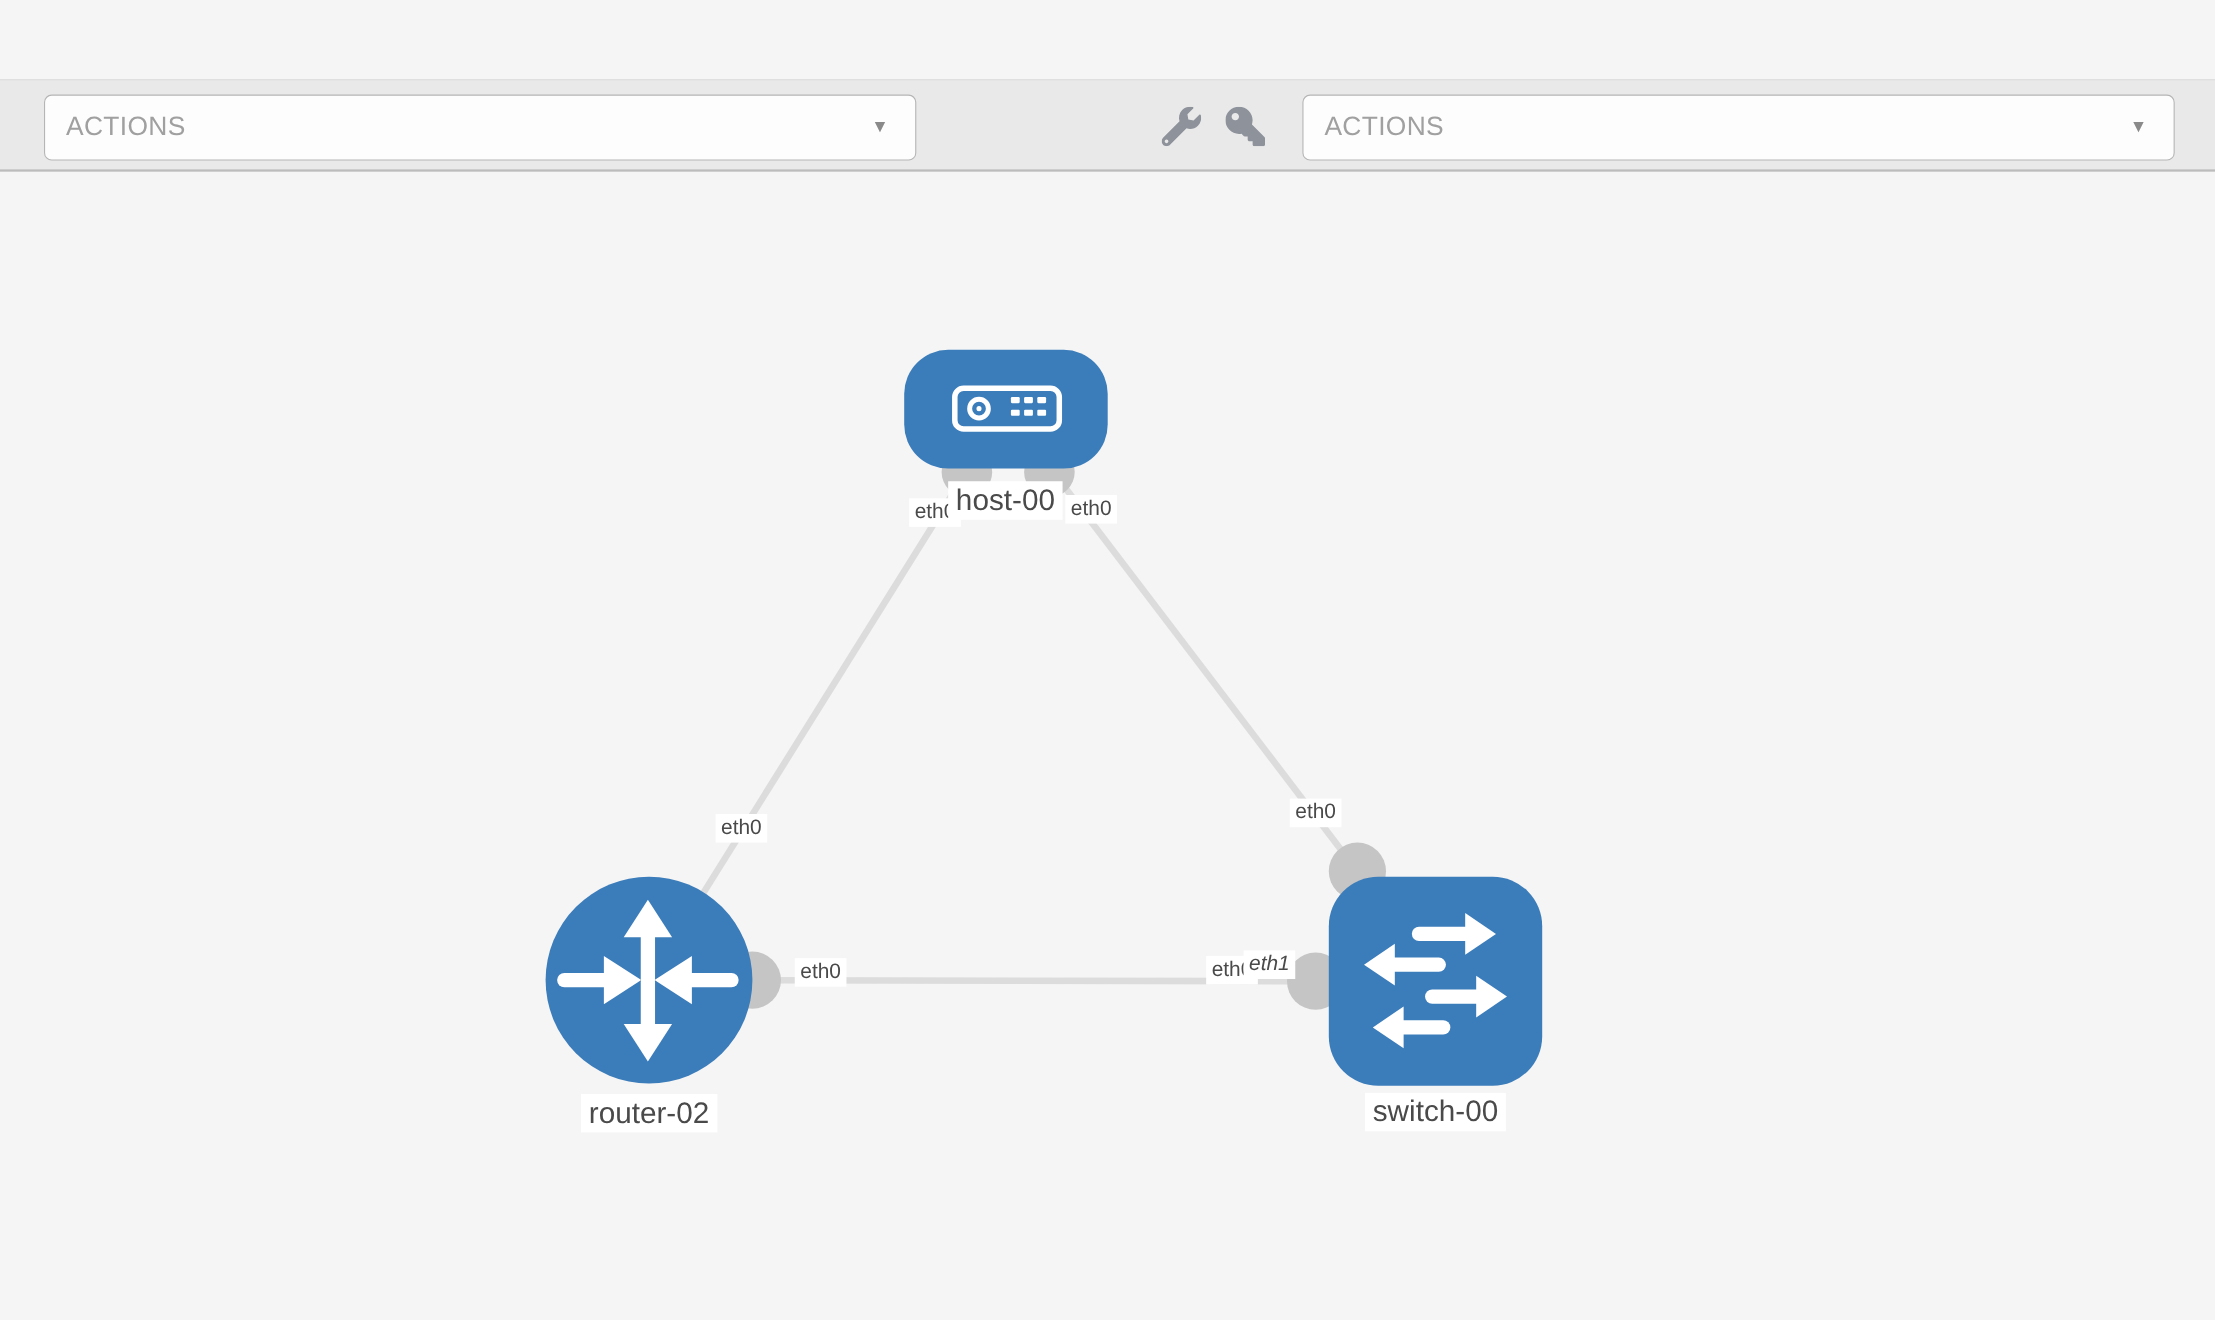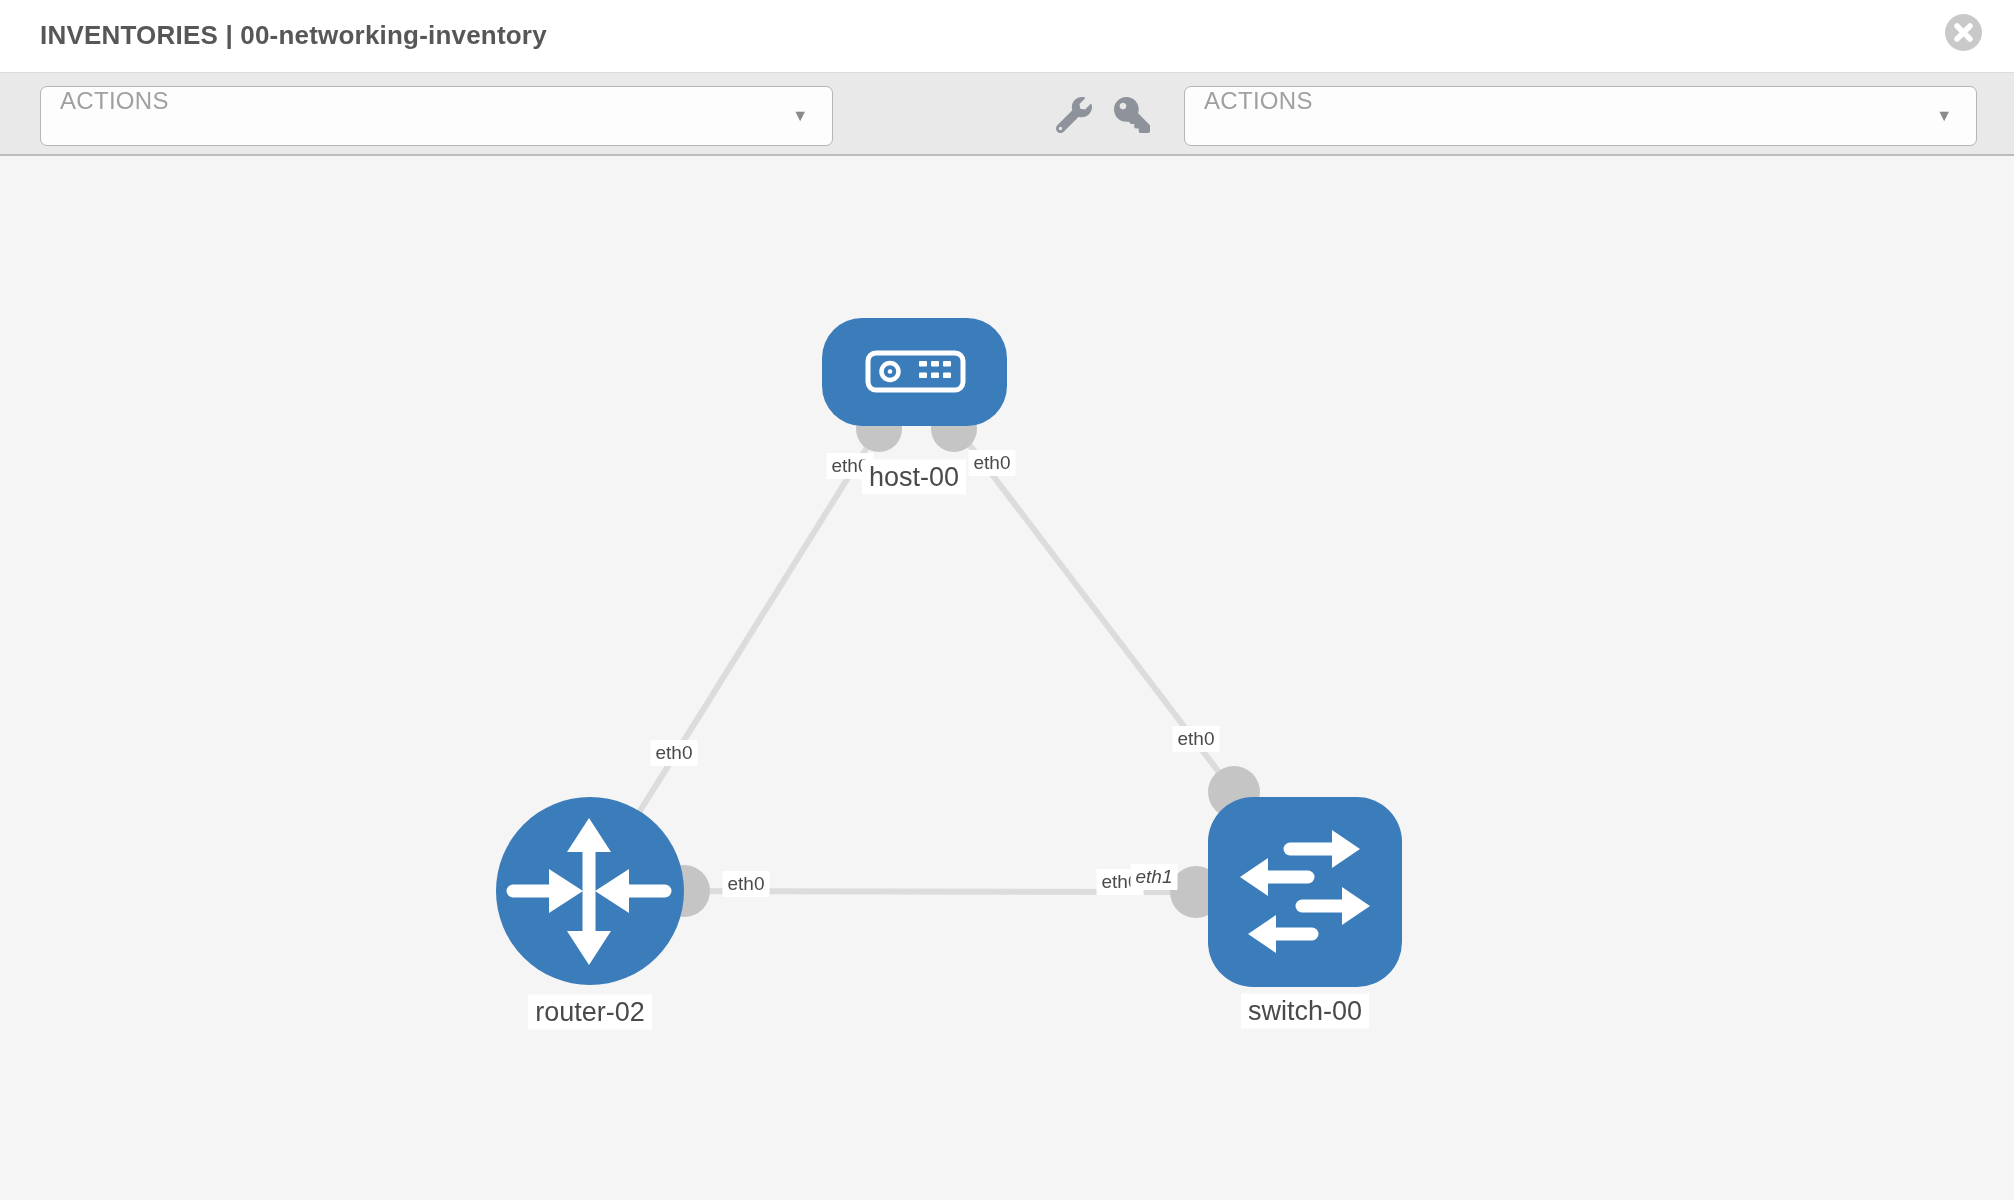--- a/index.html
+++ b/index.html
@@ -8,21 +8,21 @@
 
   
   .header { position:absolute; left:0; top:0; width:2014px; height:72px; background:#ffffff; z-index:6; }
   .page-title { position:absolute; left:40px; top:20px; font-size:26px; font-weight:700; color:#575757; letter-spacing:.2px; }
   .close-btn { position:absolute; left:1945px; top:14px; width:37px; height:37px; cursor:pointer; }
 
   
   .toolbar { position:absolute; left:0; top:72px; width:2014px; height:84px; background:#e9e9e9;
              border-top:1px solid #dcdcdc; border-bottom:2px solid #bcbcbc; z-index:6; }
   .select-box { position:absolute; top:13px; height:60px; width:793px; background:#fdfdfd;
-                border:1px solid #b5b5b5; border-radius:7px; display:flex; align-items:flex-start; cursor:pointer; }
+                border:1px solid #b5b5b5; border-radius:7px; display:flex; align-items:center; cursor:pointer; }
   .select-box.actions { left:40px; }
   .select-box.search  { left:1184px; }
   .select-label { font-size:24px; color:#a0a0a0; padding-left:19px; letter-spacing:.3px; }
   .select-caret { position:absolute; right:24px; top:50%; transform:translateY(-52%); font-size:16px; color:#8a8a8a; }
   .tool-icon { position:absolute; top:24px; width:36px; height:36px; cursor:pointer; }
   .tool-icon.wrench { left:1056px; }
   .tool-icon.key    { left:1114px; }
 
   
   .canvas { position:absolute; left:0; top:156px; width:2014px; height:1044px; background:#f5f5f5; }
@@ -32,28 +32,20 @@
     position:absolute; transform:translate(-50%,-50%); background:#ffffff;
     color:#4a4a4a; white-space:nowrap; z-index:3; }
   .node-label { font-size:27px; padding:2px 7px; }
   .if-label   { font-size:19px; padding:2px 5px; }
 </style>
 </head>
 <body>
 
 <div class="app">
 
-  <div class="header">
-    <div class="page-title">INVENTORIES | 00-networking-inventory</div>
-    <svg class="close-btn" viewBox="0 0 37 37">
-      <circle cx="18.5" cy="18.5" r="18.5" fill="#c9c9c9"></circle>
-      <line x1="12" y1="12" x2="25" y2="25" stroke="#fff" stroke-width="5.5" stroke-linecap="round"></line>
-      <line x1="25" y1="12" x2="12" y2="25" stroke="#fff" stroke-width="5.5" stroke-linecap="round"></line>
-    </svg>
-  </div>
 
   <div class="toolbar">
     <div class="select-box actions">
       <span class="select-label">ACTIONS</span>
       <span class="select-caret">▼</span>
     </div>
 
     <svg class="tool-icon wrench" viewBox="0 0 512 512">
       <path fill="#8d929b" d="M507.73 109.1c-2.24-9.03-13.54-12.09-20.12-5.51l-74.36 74.36-67.88-11.31-11.31-67.88 74.36-74.36c6.62-6.62 3.43-17.9-5.66-20.16-47.38-11.74-99.55.91-136.58 37.93-39.64 39.64-50.55 97.1-34.05 147.2L18.74 402.76c-24.99 24.99-24.99 65.51 0 90.5 24.99 24.99 65.51 24.99 90.5 0l213.21-213.21c50.12 16.71 107.47 5.68 147.37-34.22 37.07-37.07 49.7-89.32 37.91-136.73zM64 472c-13.25 0-24-10.75-24-24 0-13.26 10.75-24 24-24s24 10.74 24 24c0 13.25-10.75 24-24 24z"></path>
     </svg>
@@ -134,19 +126,19 @@
     </svg>
 
     <div class="if-label" style="left:850px;  top:310px;">eth0</div>
     <div class="if-label" style="left:992px;  top:307px;">eth0</div>
     <div class="if-label" style="left:674px;  top:597px;">eth0</div>
     <div class="if-label" style="left:746px;  top:728px;">eth0</div>
     <div class="if-label" style="left:1196px; top:583px;">eth0</div>
     <div class="if-label" style="left:1120px; top:726px;">eth0</div>
     <div class="if-label" style="left:1154px; top:721px; z-index:4;font-style:italic;">eth1</div>
 
-    <div class="node-label" style="left:914px;  top:299px;margin-top:22px;">host-00</div>
+    <div class="node-label" style="left:914px;  top:299px;">host-00</div>
     <div class="node-label" style="left:590px;  top:856px;">router-02</div>
     <div class="node-label" style="left:1305px; top:855px;">switch-00</div>
 
   </div>
 
 </div>
 
 </body></html>

